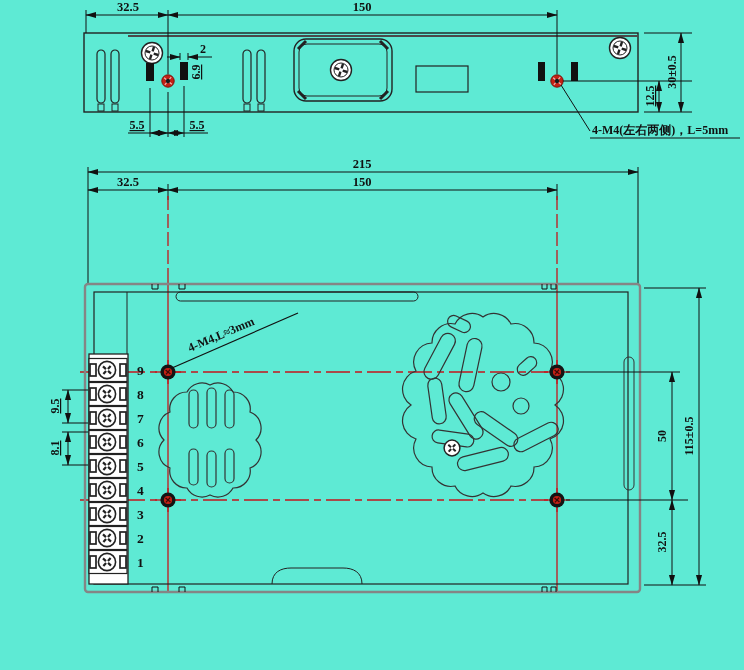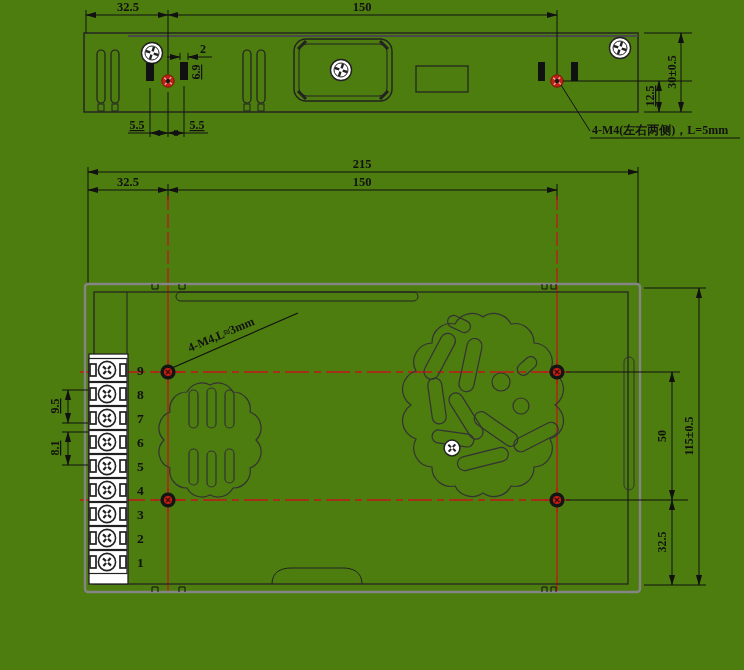--- a/index.html
+++ b/index.html
@@ -1,16 +1,16 @@
 <!DOCTYPE html>
 <html><head>
 <meta charset="utf-8">
 <style>
   html,body{margin:0;padding:0;background:#ffffff;}
-  .page{position:relative;width:744px;height:670px;background:#4d7c0f;overflow:hidden;}
+  .page{position:relative;width:744px;height:670px;background:#5eead4;overflow:hidden;}
   svg{display:block;}
   text{font-family:"Liberation Serif","DejaVu Serif",serif;fill:#111;}
   .dim{font-size:12.5px;font-weight:bold;}
   .dimsm{font-size:12px;font-weight:bold;}
   .note{font-size:12px;font-weight:bold;}
   .tnum{font-size:13.5px;font-weight:bold;}
 </style>
 </head>
 <body>
 

